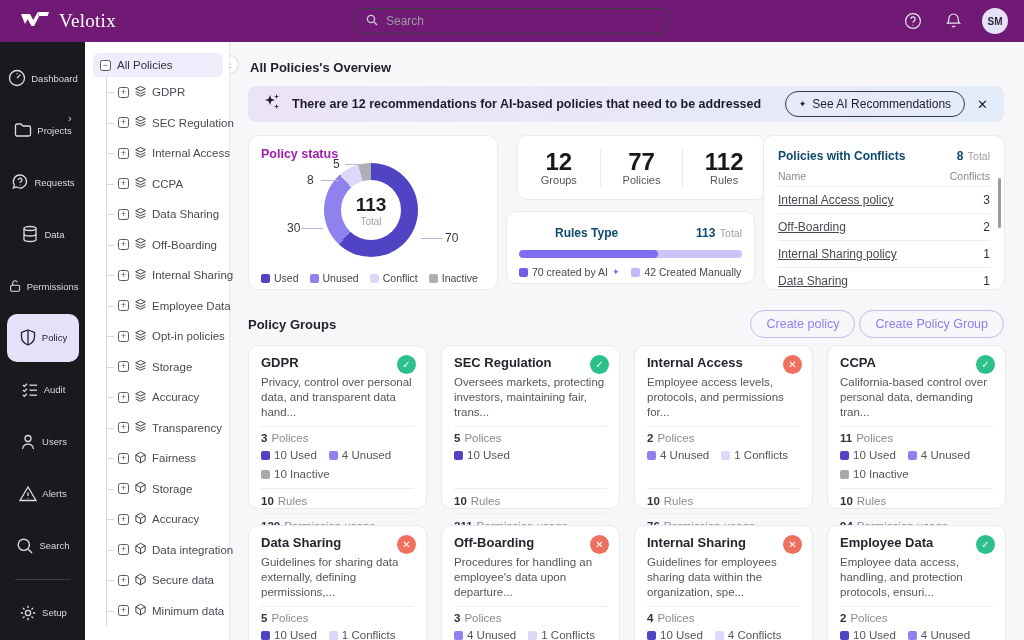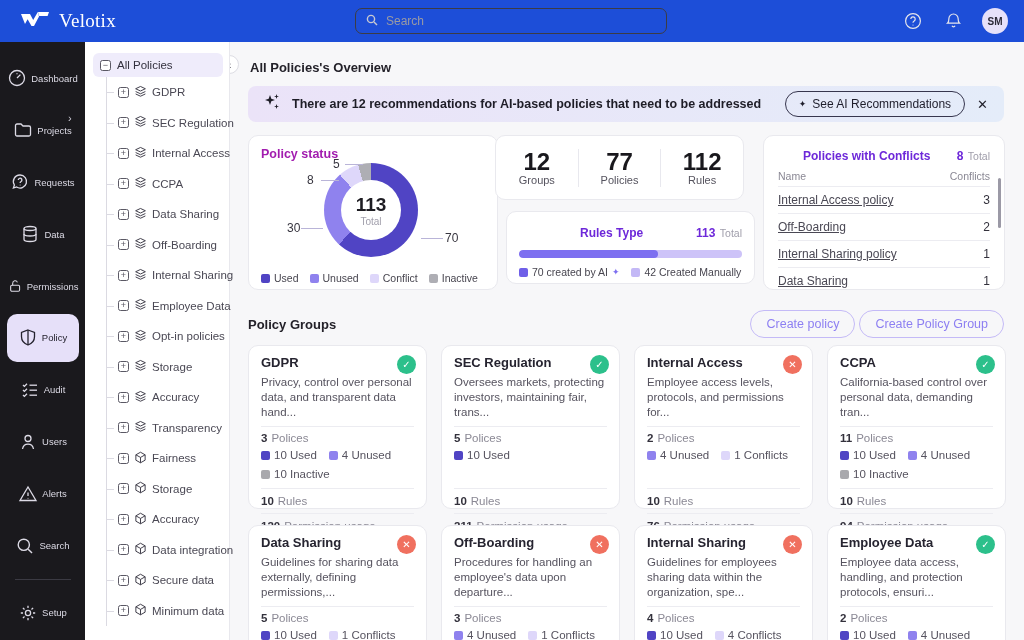--- a/index.html
+++ b/index.html
@@ -1,20 +1,20 @@
 <!DOCTYPE html>
 <html><head>
 <meta charset="utf-8">
 <style>
   * { margin:0; padding:0; box-sizing:border-box; }
   html,body { width:1024px; height:640px; overflow:hidden; background:#f7f7f9;
     font-family:"Liberation Sans", sans-serif; }
 
   
-  .topbar { position:fixed; top:0; left:0; width:1024px; height:42px; background:#1d4ed8;
+  .topbar { position:fixed; top:0; left:0; width:1024px; height:42px; background:#701a75;
     display:flex; align-items:center; z-index:30; }
   .brand { display:flex; align-items:center; gap:9px; padding-left:20px; }
   .brand-name { color:#fff; font-family:"Liberation Serif", serif; font-size:19px; letter-spacing:.3px; }
   .searchbox { position:absolute; left:355px; top:8px; width:312px; height:26px;
     border:1px solid #3c3c44; border-radius:7px; display:flex; align-items:center; gap:8px; padding:0 10px; }
   .searchbox svg { flex:0 0 auto; }
   .searchbox input { background:transparent; border:none; outline:none; color:#c9c9d1; font-size:12px; width:100%; }
   .searchbox input::placeholder { color:#9a9aa3; }
   .top-right { position:absolute; right:16px; top:0; height:42px; display:flex; align-items:center; gap:18px; }
   .icon-btn { width:22px; height:22px; display:flex; align-items:center; justify-content:center; cursor:pointer; }
@@ -73,30 +73,30 @@
     background:#fff; display:flex; flex-direction:column; align-items:center; justify-content:center; }
   .donut-total { font-size:19px; font-weight:bold; color:#1d1c22; }
   .donut-total-label { font-size:10px; color:#a09eab; }
   .dlabel { position:absolute; font-size:12px; color:#37353f; }
   .dline { position:absolute; height:1px; background:#b9b4d8; }
   .legend { display:flex; gap:11px; margin-top:6px; }
   .legend-item { display:flex; align-items:center; gap:4px; font-size:10.5px; color:#47454f; }
   .sq { width:9px; height:9px; border-radius:2px; display:inline-block; }
 
   
-  .stats-card { position:absolute; left:265px; top:93px; width:249px; height:65px;
+  .stats-card { position:absolute; left:287px; top:93px; width:249px; height:65px;
     display:flex; align-items:center; }
   .stat { flex:1; text-align:center; }
   .stat-value { font-size:24px; font-weight:bold; color:#19181d; line-height:1.05; }
   .stat-label { font-size:11px; color:#55535e; }
   .stat-div { width:1px; height:38px; background:#e8e8ee; }
 
   .rules-card { position:absolute; left:276px; top:169px; width:249px; height:73px; padding:11px 12px; }
   .rules-head { display:flex; justify-content:space-between; align-items:baseline;padding-left:36px; }
-  .rules-total { font-size:12px; font-weight:bold; color:#6d28d9;margin-left:25px; }
+  .rules-total { font-size:12px; font-weight:bold; color:#0c4a6e; }
   .rules-total-label { font-size:10.5px; color:#a09eab; font-weight:normal; }
   .bar-track { margin-top:9px; height:8px; border-radius:4px; background:#cdc3f8; overflow:hidden; }
   .bar-fill { height:100%; border-radius:4px; background:#7d6ff0; }
   .bar-legend { display:flex; gap:12px; margin-top:8px; }
   .bar-legend .legend-item { font-size:10.5px; }
   .ai-sparkle { color:#7d6ff0; font-size:9px; }
 
   
   .conflicts-card { position:absolute; left:533px; top:93px; width:242px; height:155px;
     padding:10px 14px; overflow:hidden; }

